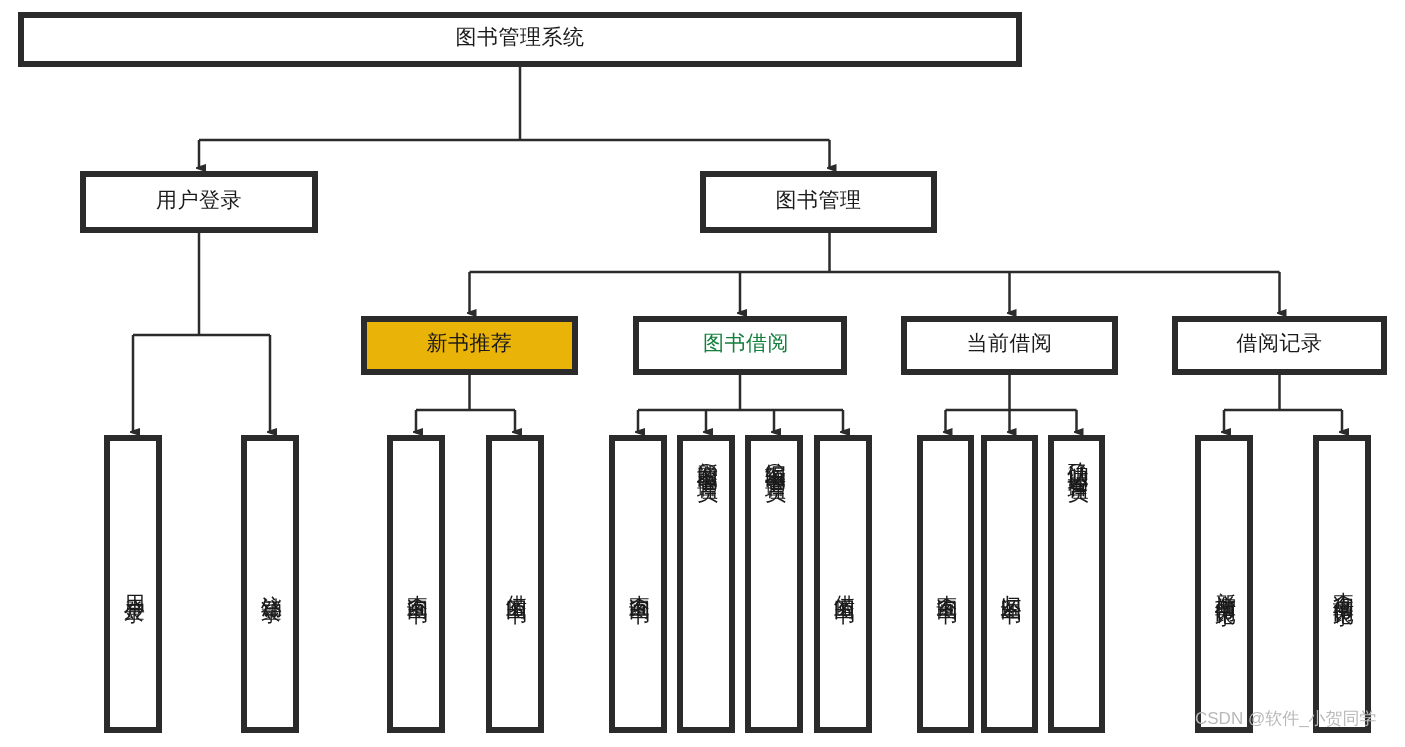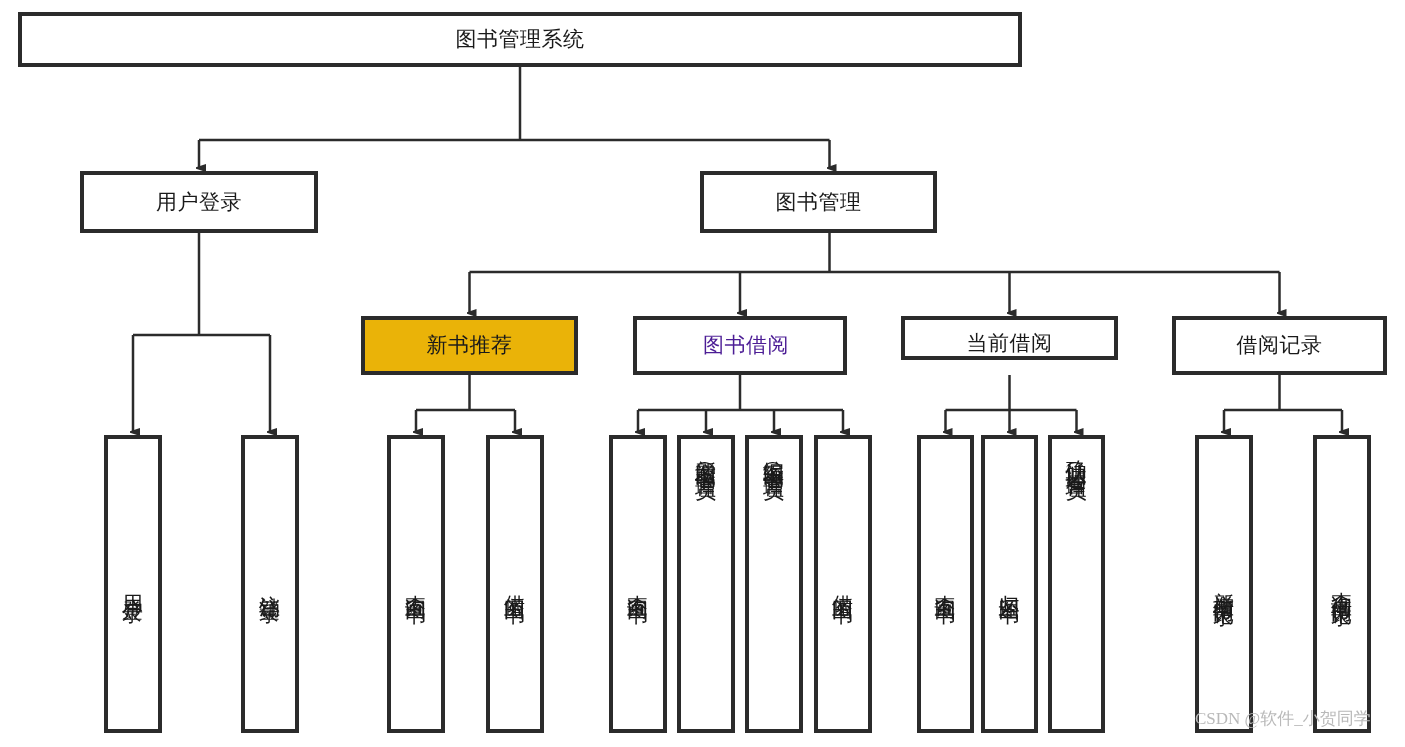--- a/index.html
+++ b/index.html
@@ -20,26 +20,27 @@
   #edges {
     position: absolute;
     left: 0;
     top: 0;
     width: 1405px;
     height: 747px;
   }
   .node {
     position: absolute;
     box-sizing: border-box;
-    border: 4px solid #737373;
+    border: 6px solid #737373;
     background: #ffffff;
     display: flex;
     align-items: center;
     justify-content: center;
     overflow: hidden;
+    font-family: Liberation Mono, monospace;
   }
   .node-label {
     color: #1a1a1a;
     text-align: center;
     line-height: 1.18;
     white-space: nowrap;
   }
   
   .node.horiz .node-label {
     font-size: 21px;
@@ -64,21 +65,20 @@
   .node.vert.top-align {
     align-items: flex-start;
     padding-top: 4px;
   }
   .watermark {
     position: absolute;
     color: #b9b9b9;
     font-size: 17px;
     white-space: nowrap;
     pointer-events: none;
-    font-family: Liberation Serif, serif;
   }
 </style>
 </head>
 <body>
 
 <div id="canvas" style="background: rgb(255, 255, 255);">
   <svg id="edges" viewBox="0 0 1405 747" xmlns="http://www.w3.org/2000/svg">
     <defs>
       <marker id="arrow" markerWidth="10" markerHeight="10" refX="5" refY="7" orient="auto" markerUnits="userSpaceOnUse">
         <path d="M1,0 L9,0 L5,12 Z" fill="#2b2b2b"></path>
@@ -127,23 +127,23 @@
       <div class="node horiz" style="left: 80px; top: 171px; width: 238px; height: 62px; border-color: rgb(43, 43, 43); background: rgb(255, 255, 255);">
         <div class="node-label" style="color: rgb(26, 26, 26);">用户登录</div>
       </div>
       <div class="node horiz" style="left: 700px; top: 171px; width: 237px; height: 62px; border-color: rgb(43, 43, 43); background: rgb(255, 255, 255);">
         <div class="node-label" style="color: rgb(26, 26, 26);">图书管理</div>
       </div>
       <div class="node horiz" style="left: 361px; top: 316px; width: 217px; height: 59px; border-color: rgb(43, 43, 43); background: #eab308;">
         <div class="node-label" style="color: rgb(26, 26, 26);">新书推荐</div>
       </div>
       <div class="node horiz" style="left: 633px; top: 316px; width: 214px; height: 59px; border-color: rgb(43, 43, 43); background: rgb(255, 255, 255);">
-        <div class="node-label" style="color: #4c1d95; margin-left: 12px;">图书借阅</div>
+        <div class="node-label" style="color: #15803d; margin-left: 12px;">图书借阅</div>
       </div>
-      <div class="node horiz" style="left: 901px; top: 316px; width: 217px; height: 44px; border-color: rgb(43, 43, 43); background: rgb(255, 255, 255); align-items: flex-end;">
+      <div class="node horiz" style="left: 901px; top: 316px; width: 217px; height: 59px; border-color: rgb(43, 43, 43); background: rgb(255, 255, 255);">
         <div class="node-label" style="color: rgb(26, 26, 26);">当前借阅</div>
       </div>
       <div class="node horiz" style="left: 1172px; top: 316px; width: 215px; height: 59px; border-color: rgb(43, 43, 43); background: rgb(255, 255, 255);">
         <div class="node-label" style="color: rgb(26, 26, 26);">借阅记录</div>
       </div>
       <div class="node vert" style="left: 104px; top: 435px; width: 58px; height: 298px; border-color: rgb(43, 43, 43); background: rgb(255, 255, 255);">
         <div class="node-label" style="color: rgb(26, 26, 26);">用户登录</div>
       </div>
       <div class="node vert" style="left: 241px; top: 435px; width: 58px; height: 298px; border-color: rgb(43, 43, 43); background: rgb(255, 255, 255);">
         <div class="node-label" style="color: rgb(26, 26, 26);">注销登录</div>

